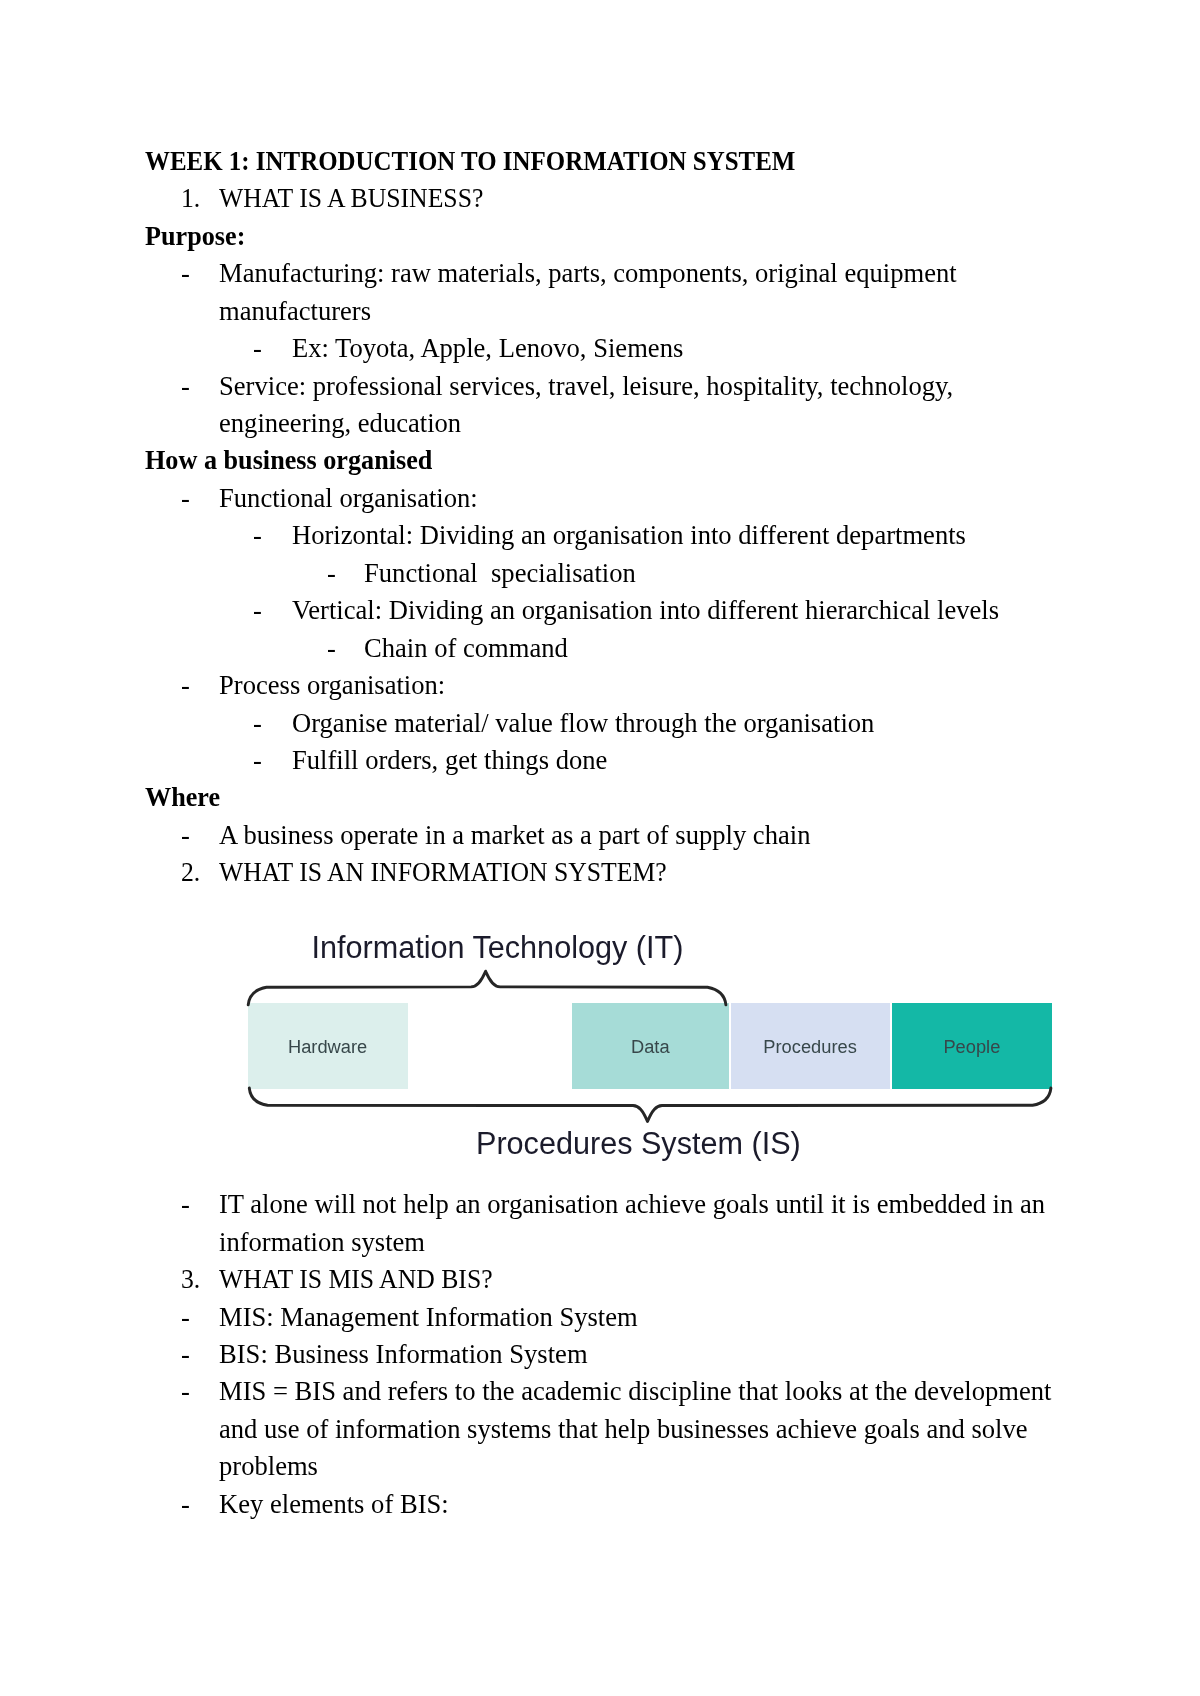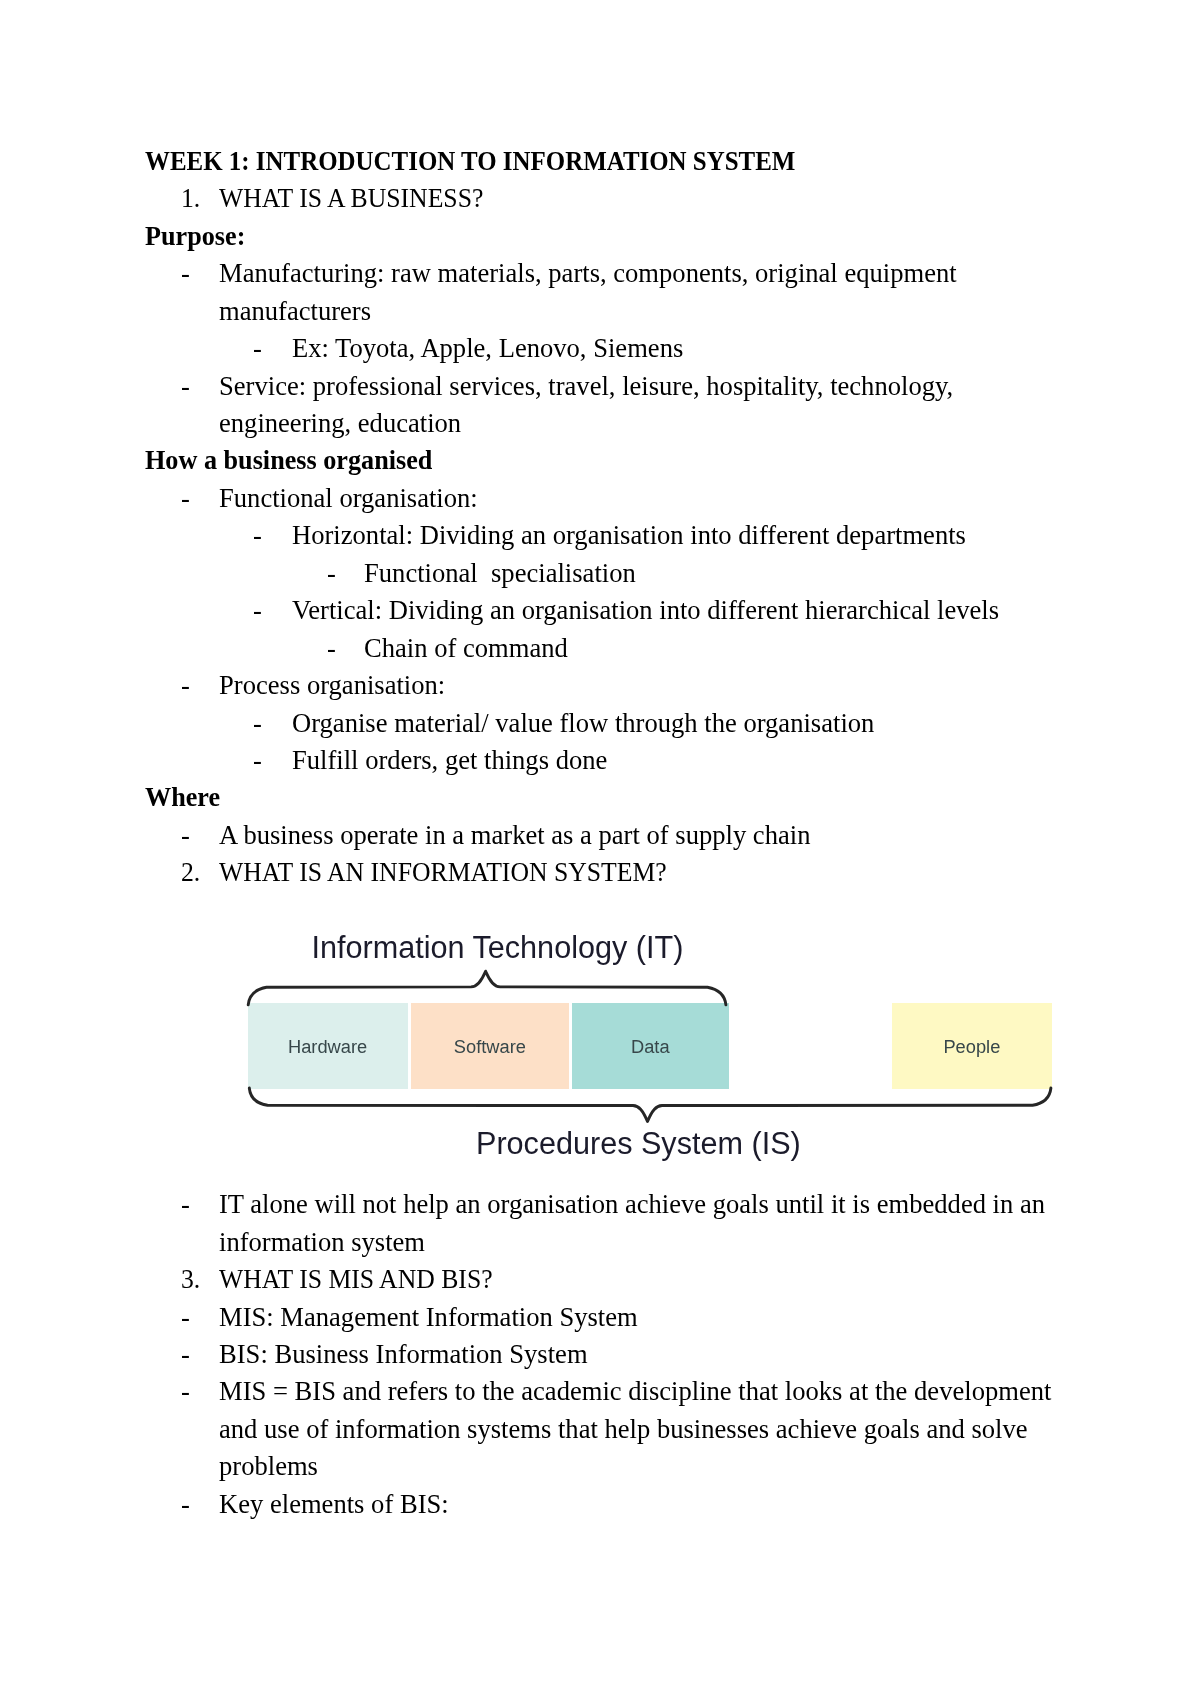--- a/index.html
+++ b/index.html
@@ -88,25 +88,25 @@
                  C 437.0 61.6 441.0 57.0 445.6 46.2 C 450.2 57.0 454.2 61.6 460.2 61.9
                  L 667.5 62.2 C 680.0 64.5 685.0 71.5 685.9 79.8"></path>
         <path fill="none" stroke="#262626" stroke-width="2.9" stroke-linecap="round" stroke-linejoin="round" d="M 209.3 163.0 C 210.1 171.5 215.0 178.3 227.5 180.3 L 593.0 180.5
                  C 599.0 180.8 602.9 185.5 607.5 196.5 C 612.1 185.5 616.0 180.8 622.0 180.5
                  L 992.5 180.3 C 1005.0 178.3 1010.0 171.5 1010.9 163.0"></path>
       </svg>
       <div class="fig-bar">
         <div class="seg" style="left: 0px; width: 160.8px; background-color: rgb(220, 239, 236);">
           <span class="seglab">Hardware</span>
         </div>
-        <div class="seg" style="left: 163.3px; width: 158.2px; background-color: rgb(253, 224, 199);">
-          <span class="seglab">Software</span>
-        </div>
         <div class="seg" style="left: 324px; width: 157px; background-color: rgb(166, 220, 215); justify-content: center;">
           <span class="seglab">Data</span>
         </div>
-        <div class="seg" style="left: 644.5px; width: 160px; background-color: #fef9c3;">
+        <div class="seg" style="left: 483.5px; width: 158.5px; background-color: rgb(214, 223, 242);">
+          <span class="seglab">Procedures</span>
+        </div>
+        <div class="seg" style="left: 644.5px; width: 160px; background-color: #14b8a6;">
           <span class="seglab">People</span>
         </div>
       </div>
       <div class="fig-label" style="left:436.0px;top:203.2px">Procedures System (IS)</div>
   </div>
 </div>
 
 </body></html>

